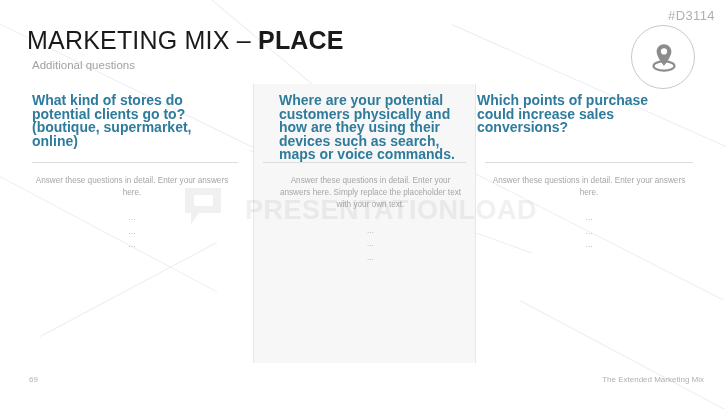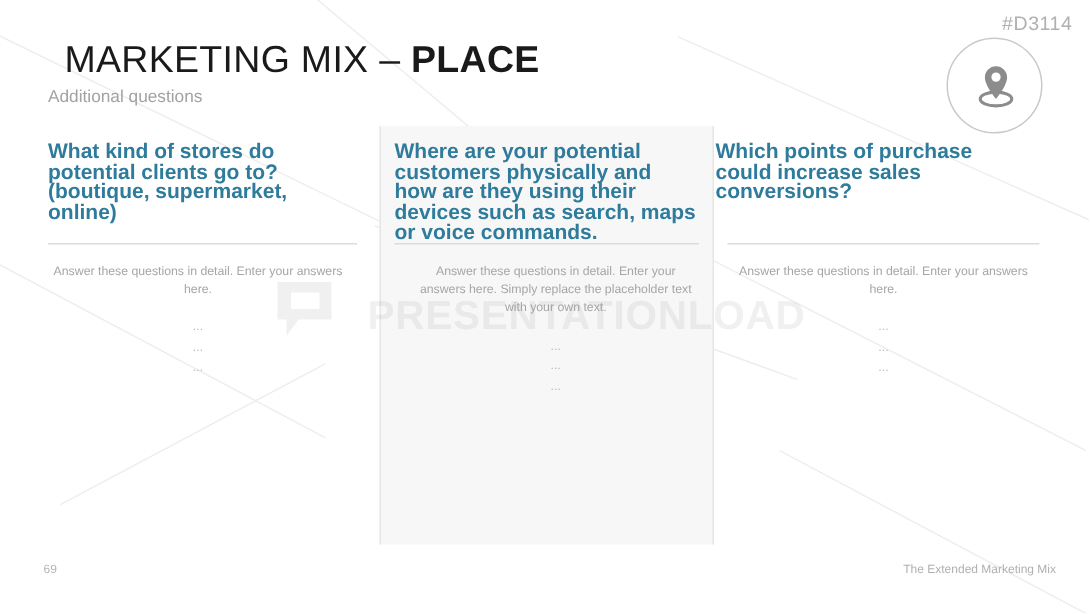--- a/index.html
+++ b/index.html
@@ -31,21 +31,21 @@
   .wm-l3 { left: 452px;  top: 24px;  width: 300px; transform: rotate(24deg); }
   .wm-l4 { left: 250px;  top: 150px; width: 300px; transform: rotate(20deg); }
   .wm-l5 { left: 430px;  top: 150px; width: 330px; transform: rotate(27deg); }
   .wm-l6 { left: -30px;  top: 160px; width: 280px; transform: rotate(28deg); }
   .wm-l7 { left: 520px;  top: 300px; width: 250px; transform: rotate(28deg); }
   .wm-l8 { left: 40px;   top: 336px; width: 200px; transform: rotate(-28deg); }
 
   
   .slide-title {
     position: absolute;
-    left: 43px;
+    left: 27px;
     top: 26px;
     font-size: 25px;
     color: #1a1a1a;
     letter-spacing: 0.2px;
     font-weight: 300;
     white-space: nowrap;
   }
   .slide-title b { font-weight: 700; }
   .slide-subtitle {
     position: absolute;
@@ -100,21 +100,21 @@
 
   .col-head {
     font-size: 14px;
     line-height: 13.5px;
     font-weight: 700;
     color: #2e7b9c;
     padding: 10px 12px 0 8px;
     min-height: 78px;
     box-sizing: border-box;
   }
-  .col-2 .col-head { padding-left: 10px; }
+  .col-2 .col-head { padding-left: 26px; }
   .col-3 .col-head { padding-left: 0; }
 
   .col-rule {
     height: 1px;
     background: #dcdcdc;
     margin: 0 8px 0 8px;
   }
   .col-2 .col-rule { margin: 0 10px 0 10px; }
 
   .col-body {

